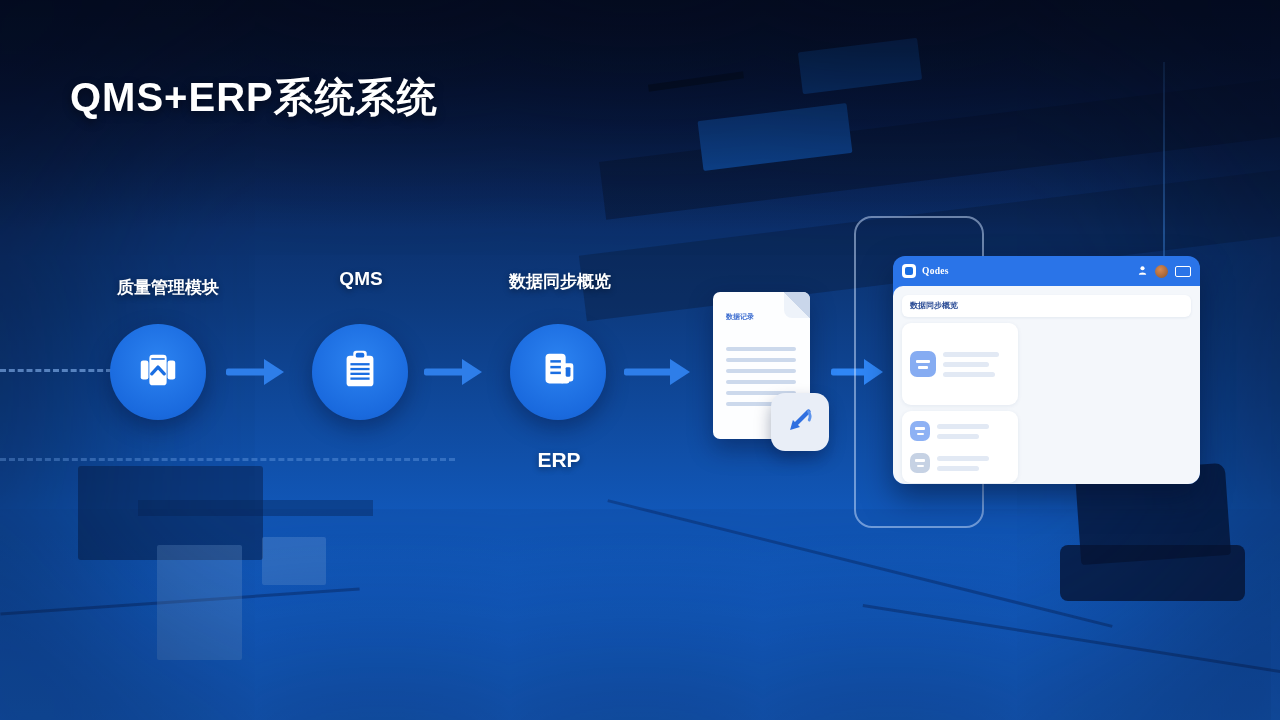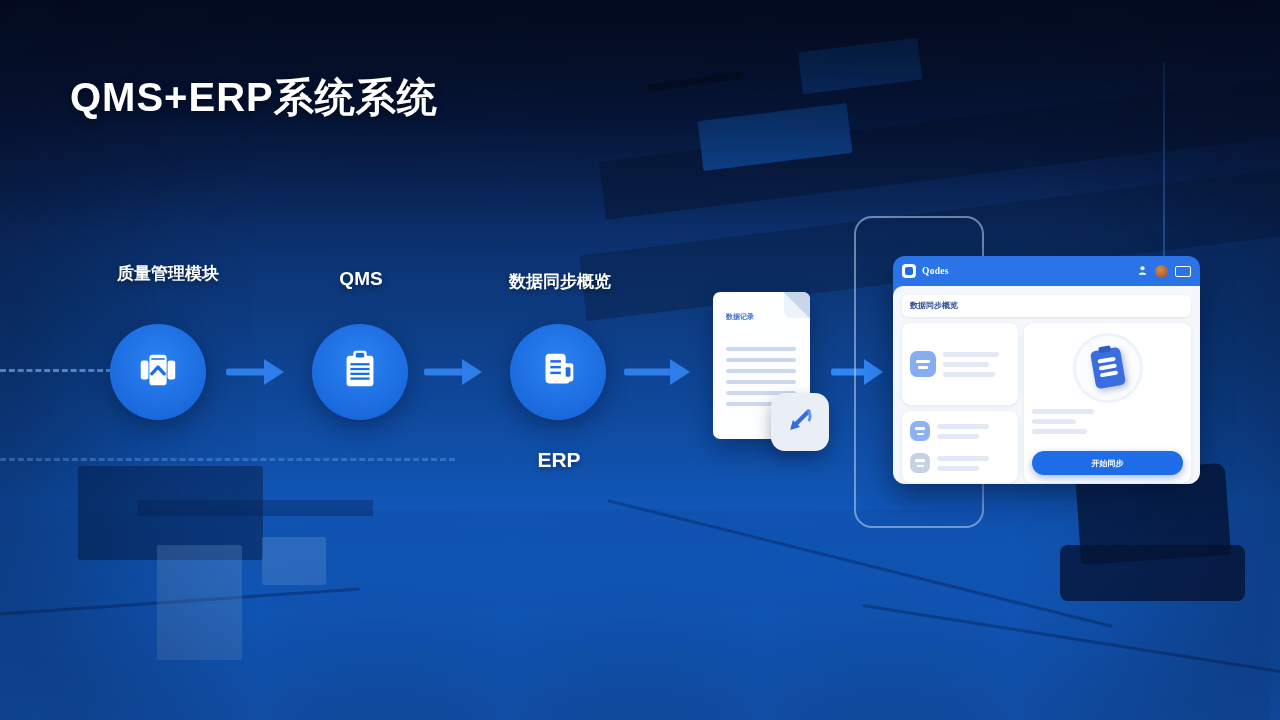--- a/index.html
+++ b/index.html
@@ -111,21 +111,21 @@
 <div class="abs chair" style="left:1078px;top:468px;width:150px;height:92px;border-radius:10px 10px 4px 4px;transform:rotate(-4deg);"></div>
 <div class="abs chair" style="left:1060px;top:545px;width:185px;height:56px;border-radius:8px;"></div>
 <div class="abs topshade"></div>
 <div class="abs vignette"></div>
 
 <div class="abs title">QMS+ERP系统系统</div>
 
 <div class="abs dash1"></div>
 <div class="abs dash2"></div>
 
-<div class="abs node-label" style="left:88px;top:262px;width:160px;">质量管理模块</div>
+<div class="abs node-label" style="left:88px;top:276px;width:160px;">质量管理模块</div>
 <div class="abs node-label" style="left:316px;top:268px;width:90px;font-size:19px;">QMS</div>
 <div class="abs node-label" style="left:494px;top:270px;width:132px;">数据同步概览</div>
 <div class="abs node-label" style="left:519px;top:448px;width:80px;font-size:21px;">ERP</div>
 
 <div class="abs circle" style="left:110px;top:324px;">
   <span>
     <svg width="46" height="46" viewBox="0 0 48 48">
       <rect x="6" y="14" width="8" height="20" rx="2.5" fill="#fff"></rect>
       <rect x="34" y="14" width="8" height="20" rx="2.5" fill="#fff"></rect>
       <rect x="15" y="8" width="18" height="32" rx="3.5" fill="#fff"></rect>
@@ -258,32 +258,16 @@
                 <i style="width:10px;height:2.5px;"></i>
                   <i style="width:7px;height:2.5px;"></i>
               </div>
               <div class="bars">
                 <div class="bar" style="width:52px;"></div>
                 <div class="bar" style="width:42px;"></div>
               </div>
             </div>
           </div>
         </div>
-        <div class="card col-right">
-          <div class="big-circle">
-            <div class="mini-clip">
-              <em></em>
-              <i style="top:9px;"></i>
-                <i style="top:16px;"></i>
-                <i style="top:23px;"></i>
-            </div>
-          </div>
-          <div class="bars">
-            <div class="bar" style="width:62px;"></div>
-            <div class="bar" style="width:44px;"></div>
-            <div class="bar" style="width:55px;"></div>
-          </div>
-          <div class="sync-btn">开始同步</div>
-        </div>
       </div>
     </div>
   </div>
 </div>
 
 </body></html>

